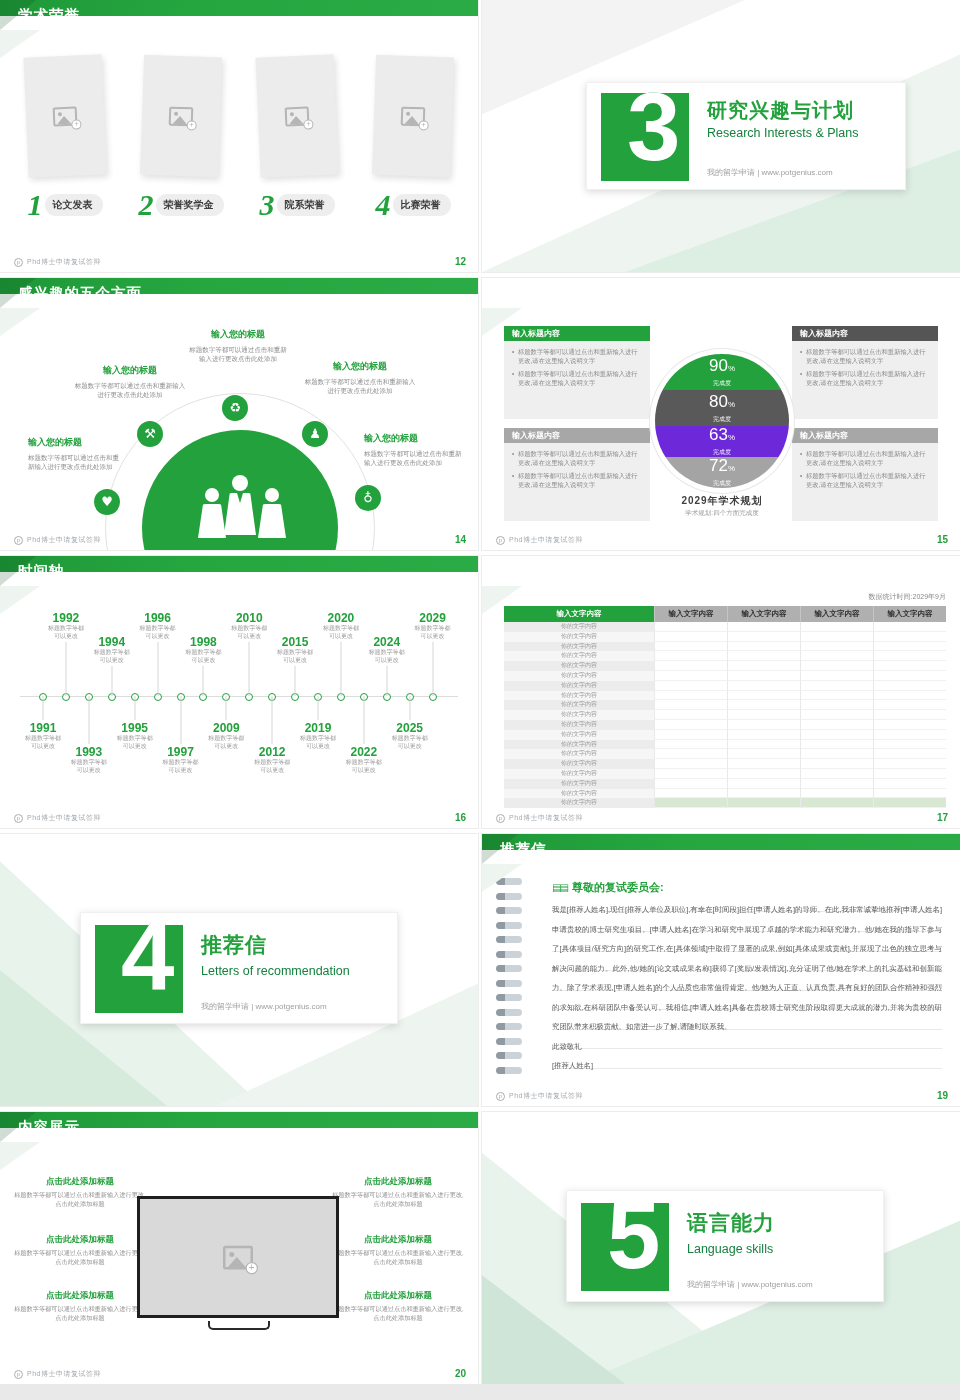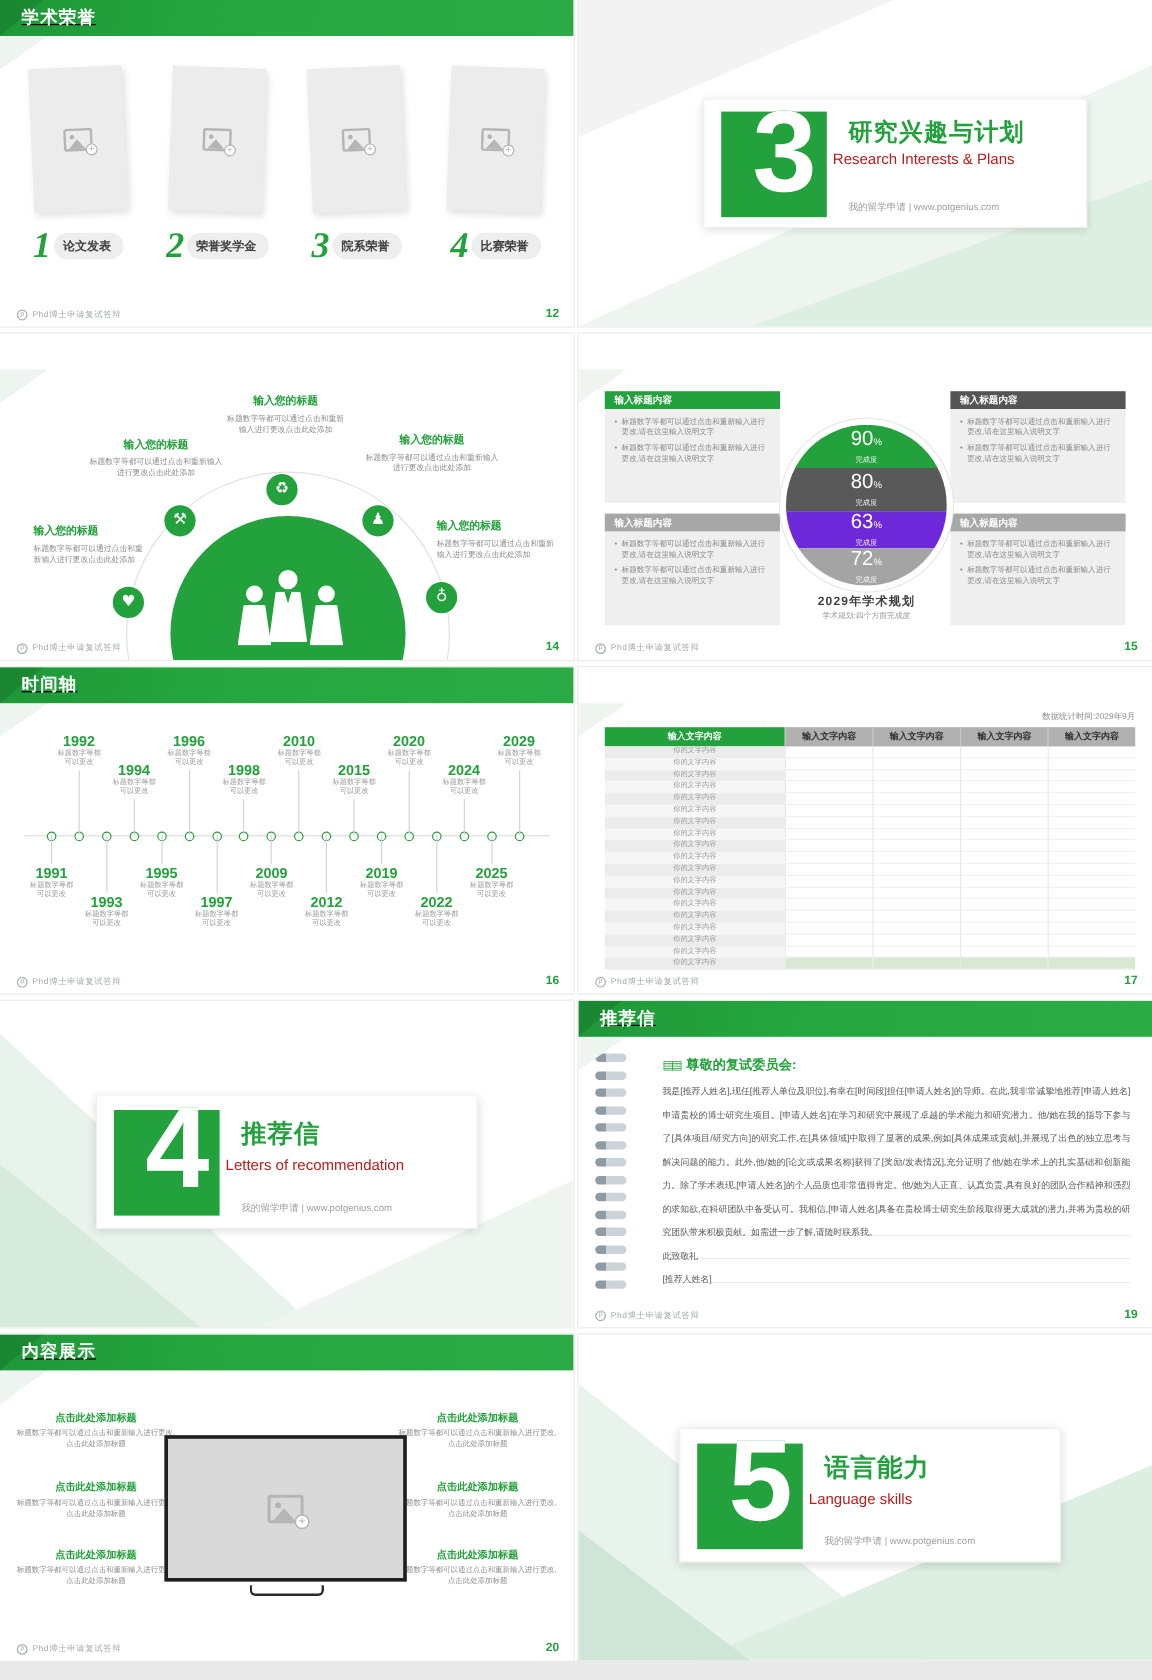--- a/index.html
+++ b/index.html
@@ -5,21 +5,21 @@
   :root{
     --green:#23a13c; --green-dark:#18862f; --gray-txt:#8f8f8f;
   }
   *{margin:0;padding:0;box-sizing:border-box;}
   body{width:960px;height:1400px;background:#ffffff;font-family:"Liberation Sans","DejaVu Sans",sans-serif;overflow:hidden;}
   .sheet{position:relative;width:960px;height:1400px;background:#fff;}
   .grid{position:absolute;left:0;top:0;display:grid;grid-template-columns:478px 478px;grid-auto-rows:272px;column-gap:4px;row-gap:6px;}
   .bottom-strip{position:absolute;left:0;bottom:0;width:960px;height:16px;background:#e9e9e9;}
   .slide{position:relative;width:478px;height:272px;background:#fff;overflow:hidden;outline:1px solid #ececec;}
   
-  .hdr{position:absolute;left:0;top:0;width:100%;height:30px;background:linear-gradient(100deg,#1f9838,#25a63f 40%,#2bab45);z-index:5;text-decoration:underline;}
+  .hdr{position:absolute;left:0;top:0;width:100%;height:16px;background:linear-gradient(100deg,#1f9838,#25a63f 40%,#2bab45);z-index:5;}
   .hdr::before{content:"";position:absolute;left:0;top:0;border-top:30px solid rgba(0,60,20,.18);border-right:36px solid transparent;}
   .hdr-title{position:relative;z-index:2;display:block;line-height:30px;padding-left:18px;color:#fff;font-size:14.5px;font-weight:bold;letter-spacing:1px;}
   .wedge{position:absolute;left:0;top:30px;border-left:40px solid #eef4ef;border-bottom:28px solid transparent;z-index:1;}
   .foot{position:absolute;left:14px;bottom:5px;display:flex;align-items:center;gap:4px;z-index:6;}
   .logo{width:9px;height:9px;border:1px solid #a8adb2;border-radius:50%;font-size:6px;line-height:7px;color:#a8adb2;text-align:center;display:inline-block;}
   .brand{font-size:7px;color:#a5aaaf;letter-spacing:.5px;}
   .pageno{position:absolute;right:12px;bottom:5px;font-size:10px;font-weight:bold;color:var(--green);z-index:6;}
   
   .honors-row{position:absolute;left:0;right:0;top:56px;display:flex;justify-content:center;gap:20px;}
   .honor-col{display:flex;flex-direction:column;align-items:center;width:96px;}
@@ -41,21 +41,21 @@
   .s7 .bg2{clip-path:polygon(0 50%,35% 100%,0 100%);background:#d7ebdd;}
   .s7 .bg3{clip-path:polygon(100% 55%,100% 100%,45% 100%);background:#eef5f0;}
   .s10 .bg1{clip-path:polygon(0 15%,60% 100%,0 100%);background:#e8f3ec;}
   .s10 .bg2{clip-path:polygon(100% 40%,100% 100%,20% 100%);background:#ddeee3;}
   .s10 .bg3{clip-path:polygon(0 60%,30% 100%,0 100%);background:#cfe5d7;}
   .sec-card{position:absolute;background:#fff;box-shadow:0 2px 8px rgba(0,0,0,.15);border:1px solid #f0f0f0;}
   .sec-square{position:absolute;left:14px;top:10px;width:88px;height:88px;background:var(--green);}
   .sec-num{position:absolute;left:40px;top:-8px;font-size:96px;line-height:104px;font-weight:bold;color:var(--green);z-index:2;}
   .sec-num.white{color:#fff;z-index:3;clip-path:inset(0 calc(100% - 62px) 0 0);}
   .sec-title{position:absolute;left:120px;top:14px;font-size:20px;font-weight:bold;color:var(--green);letter-spacing:1px;}
-  .sec-sub{position:absolute;left:107px;top:42px;width:190px;font-size:12.5px;color:#b91c1c;line-height:16px;}
+  .sec-sub{position:absolute;left:120px;top:42px;width:190px;font-size:12.5px;color:#15803d;line-height:16px;}
   .sec-meta{position:absolute;left:120px;bottom:11px;font-size:8px;color:#a0a0a0;}
   .tall .sec-square{top:12px;}
   .tall .sec-title{top:18px;font-size:21px;}
   .tall .sec-sub{top:50px;}
   
   .asp-block{position:absolute;text-align:center;z-index:3;}
   .asp-title{font-size:9px;font-weight:bold;color:var(--green);margin-bottom:4px;}
   .asp-body{font-size:6.5px;color:#8d8d8d;line-height:9px;}
   .asp-p1{left:188px;top:50px;width:100px;}
   .asp-p2{left:72px;top:86px;width:116px;}
@@ -204,20 +204,23 @@
         <div class="sec-square"></div>
         <div class="sec-num">3</div>
         <div class="sec-num white">3</div>
         <div class="sec-title">研究兴趣与计划</div>
         <div class="sec-sub">Research Interests &amp; Plans</div>
         <div class="sec-meta">我的留学申请 | www.potgenius.com</div>
       </div>
     </div>
 
     <div class="slide">
+      <div class="hdr">
+        <span class="hdr-title">感兴趣的五个方面</span>
+      </div>
       <div class="wedge"></div>
       <div style="position:absolute;inset:0;">
         <div class="arc-ring"></div>
         <div class="semi"></div>
         <div class="person" style="left:198px;top:210px;">
           <div class="p-head"></div>
           <div class="p-body"></div>
         </div>
         <div class="person mid" style="left:224px;top:197px;">
           <div class="p-head"></div>

